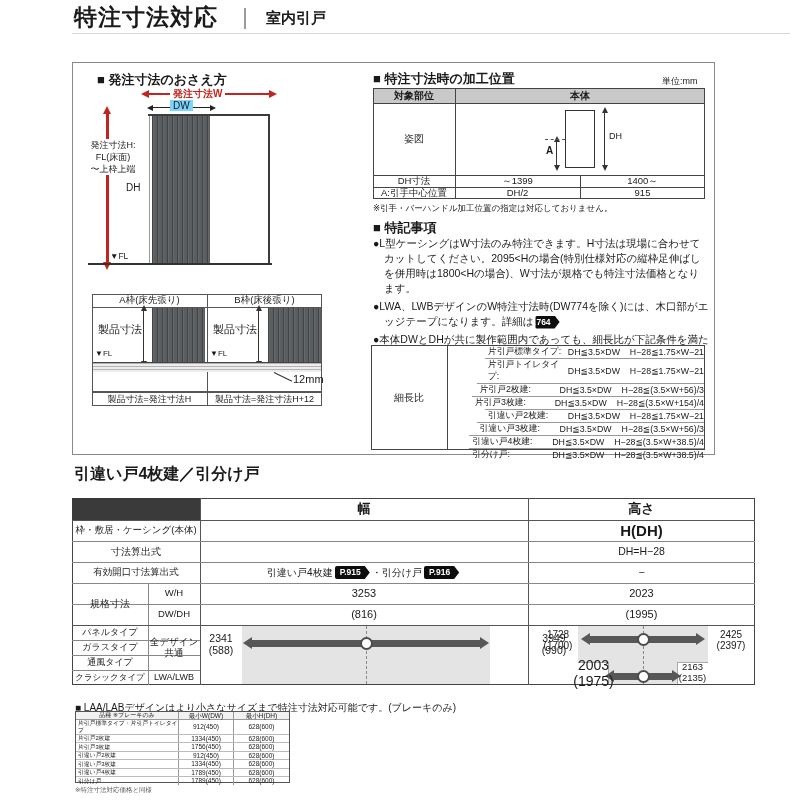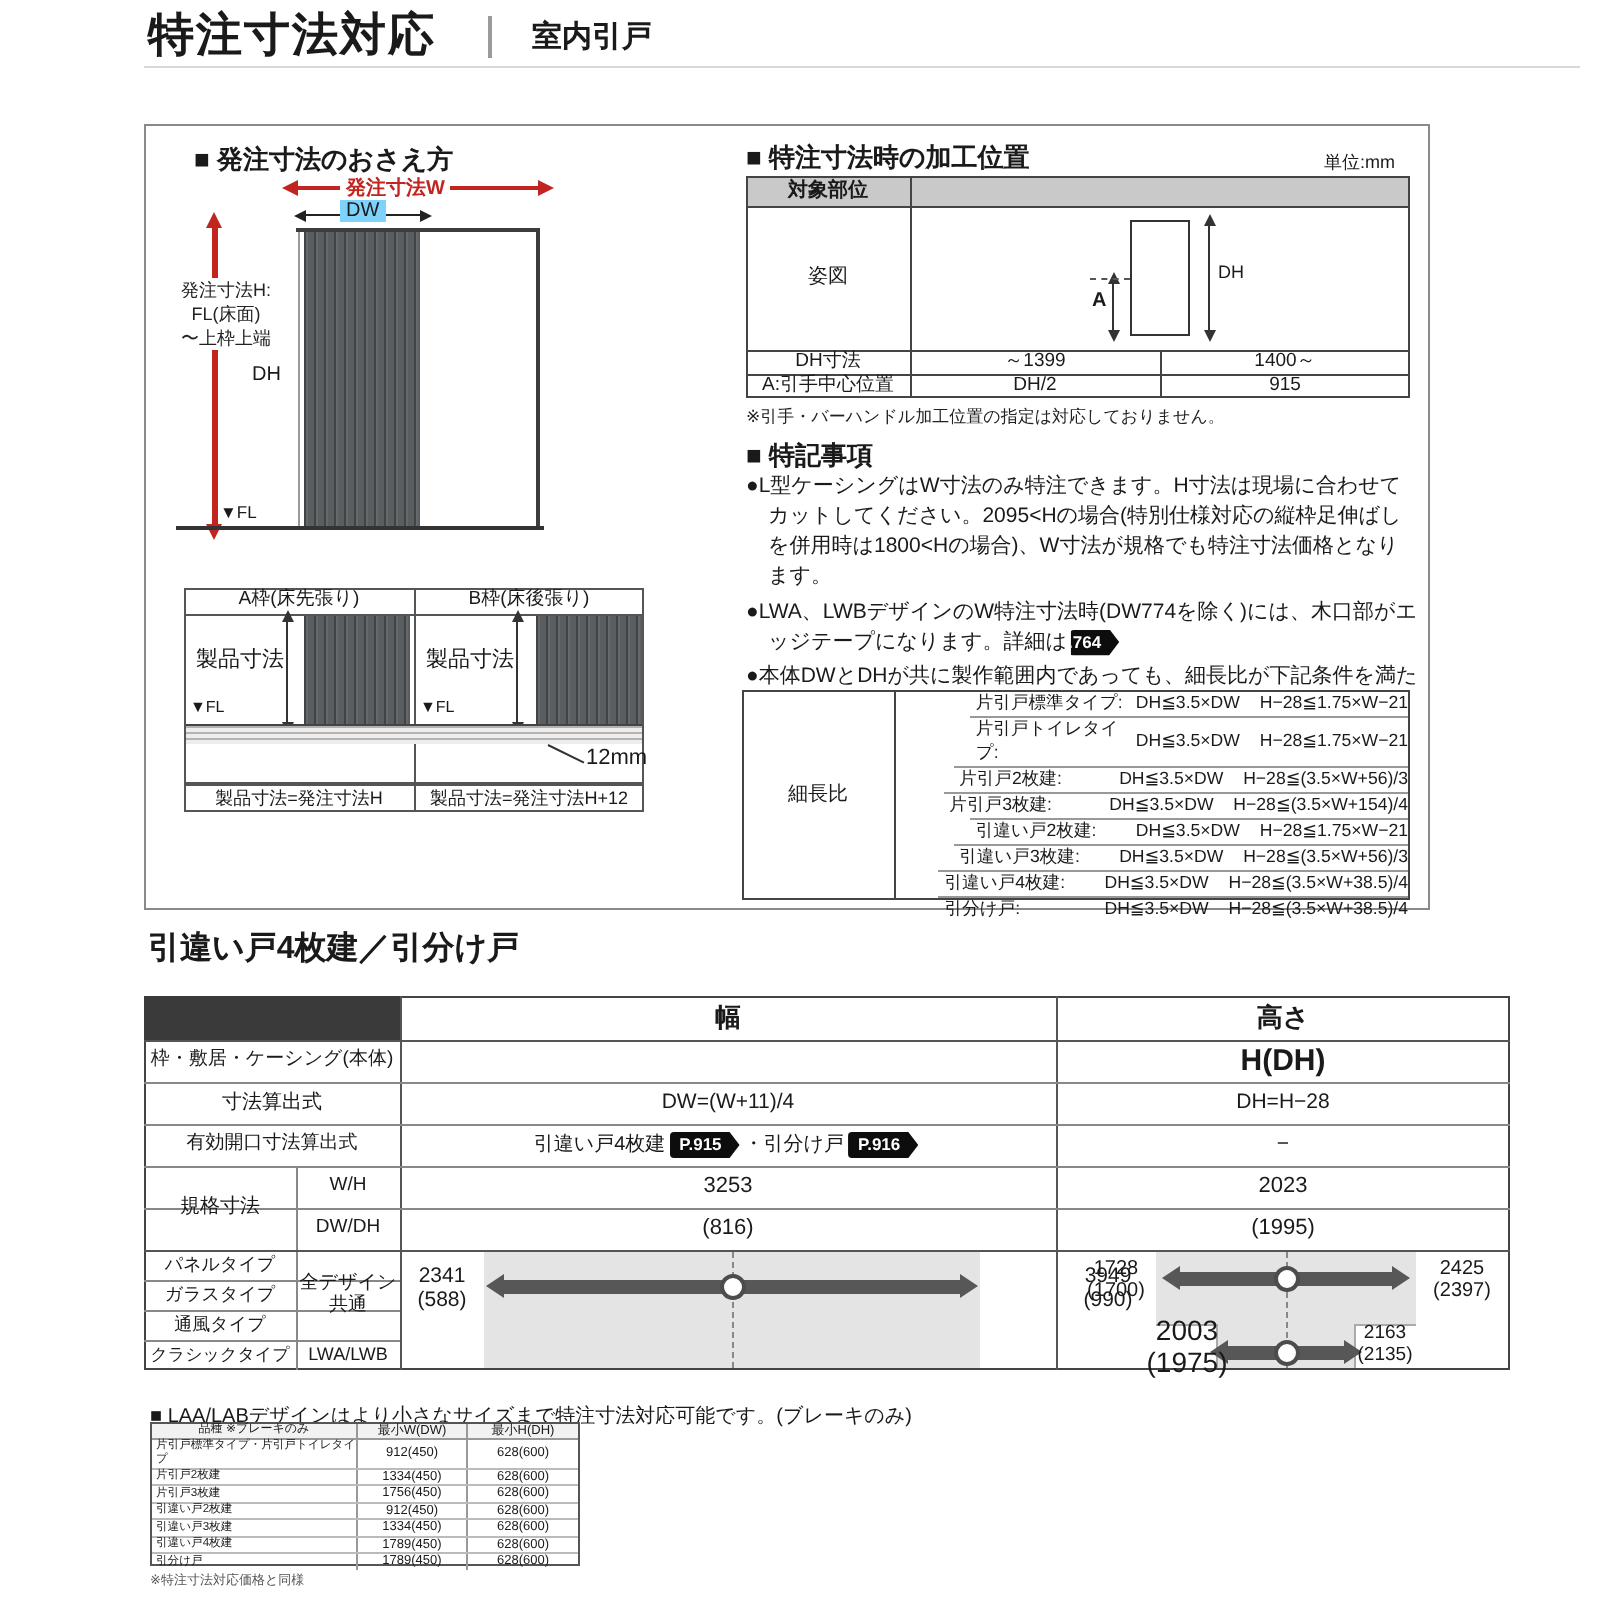--- a/index.html
+++ b/index.html
@@ -100,20 +100,21 @@
 
   <div class="abs" style="left:373px;top:88px;width:332px;height:15px;background:#c9c9c9;"></div>
   <div class="abs" style="left:373px;top:88px;width:332px;height:111px;border:1.5px solid #444;box-sizing:border-box;"></div>
   <div class="hl" style="left:373px;top:103px;width:332px;background:#444;"></div>
   <div class="hl" style="left:373px;top:175px;width:332px;background:#444;"></div>
   <div class="hl" style="left:373px;top:187px;width:332px;background:#444;"></div>
   <div class="vl" style="left:455px;top:88px;height:111px;background:#444;"></div>
   <div class="vl" style="left:580px;top:175px;height:24px;background:#444;"></div>
 
   <div class="c" style="left:373px;top:88px;width:82px;height:15px;font-size:10px;font-weight:600;">対象部位</div>
+  <div class="c" style="left:455px;top:88px;width:250px;height:15px;font-size:10px;font-weight:600;">本体</div>
   <div class="c" style="left:373px;top:103px;width:82px;height:72px;font-size:10px;">姿図</div>
 
   <div class="abs" style="left:565px;top:110px;width:30px;height:58px;border:1.5px solid #333;box-sizing:border-box;background:#fff;"></div>
   <div class="th-v" style="left:604px;top:112px;height:54px;"></div>
   <div class="abs" style="left:609px;top:131px;font-size:9px;">DH</div>
   <div class="th-v" style="left:556px;top:141px;height:25px;"></div>
   <div class="abs" style="left:546px;top:145px;font-size:10px;font-weight:700;">A</div>
   <div class="abs" style="left:545px;top:139px;width:20px;height:0;border-top:1px dashed #555;"></div>
 
   <div class="c" style="left:373px;top:175px;width:82px;height:12px;font-size:9.5px;">DH寸法</div>
@@ -195,21 +196,20 @@
   <div class="hl" style="left:72px;top:655px;width:128px;background:#888;"></div>
   <div class="hl" style="left:72px;top:670px;width:128px;background:#888;"></div>
 
   <div class="c" style="left:200px;top:498px;width:328px;height:22px;font-size:13px;font-weight:700;">幅</div>
   <div class="c" style="left:528px;top:498px;width:227px;height:22px;font-size:13px;font-weight:700;">高さ</div>
 
   <div class="c" style="left:72px;top:520px;width:128px;height:21px;font-size:9.5px;">枠・敷居・ケーシング(本体)</div>
   <div class="c" style="left:528px;top:520px;width:227px;height:21px;font-size:15px;font-weight:700;">H(DH)</div>
 
   <div class="c" style="left:72px;top:541px;width:128px;height:21px;font-size:10px;">寸法算出式</div>
-  <div class="c" style="left:200px;top:541px;width:328px;height:21px;font-size:10.5px;">DW=(W+11)/4</div>
   <div class="c" style="left:528px;top:541px;width:227px;height:21px;font-size:10.5px;">DH=H−28</div>
 
   <div class="c" style="left:72px;top:562px;width:128px;height:21px;font-size:9.5px;">有効開口寸法算出式</div>
   <div class="c" style="left:200px;top:562px;width:328px;height:21px;font-size:10px;">
     <span>引違い戸4枚建</span>
     <span class="badge">P.915</span>
     <span>・引分け戸</span>
     <span class="badge">P.916</span>
   </div>
   <div class="c" style="left:528px;top:562px;width:227px;height:21px;font-size:10.5px;">−</div>

